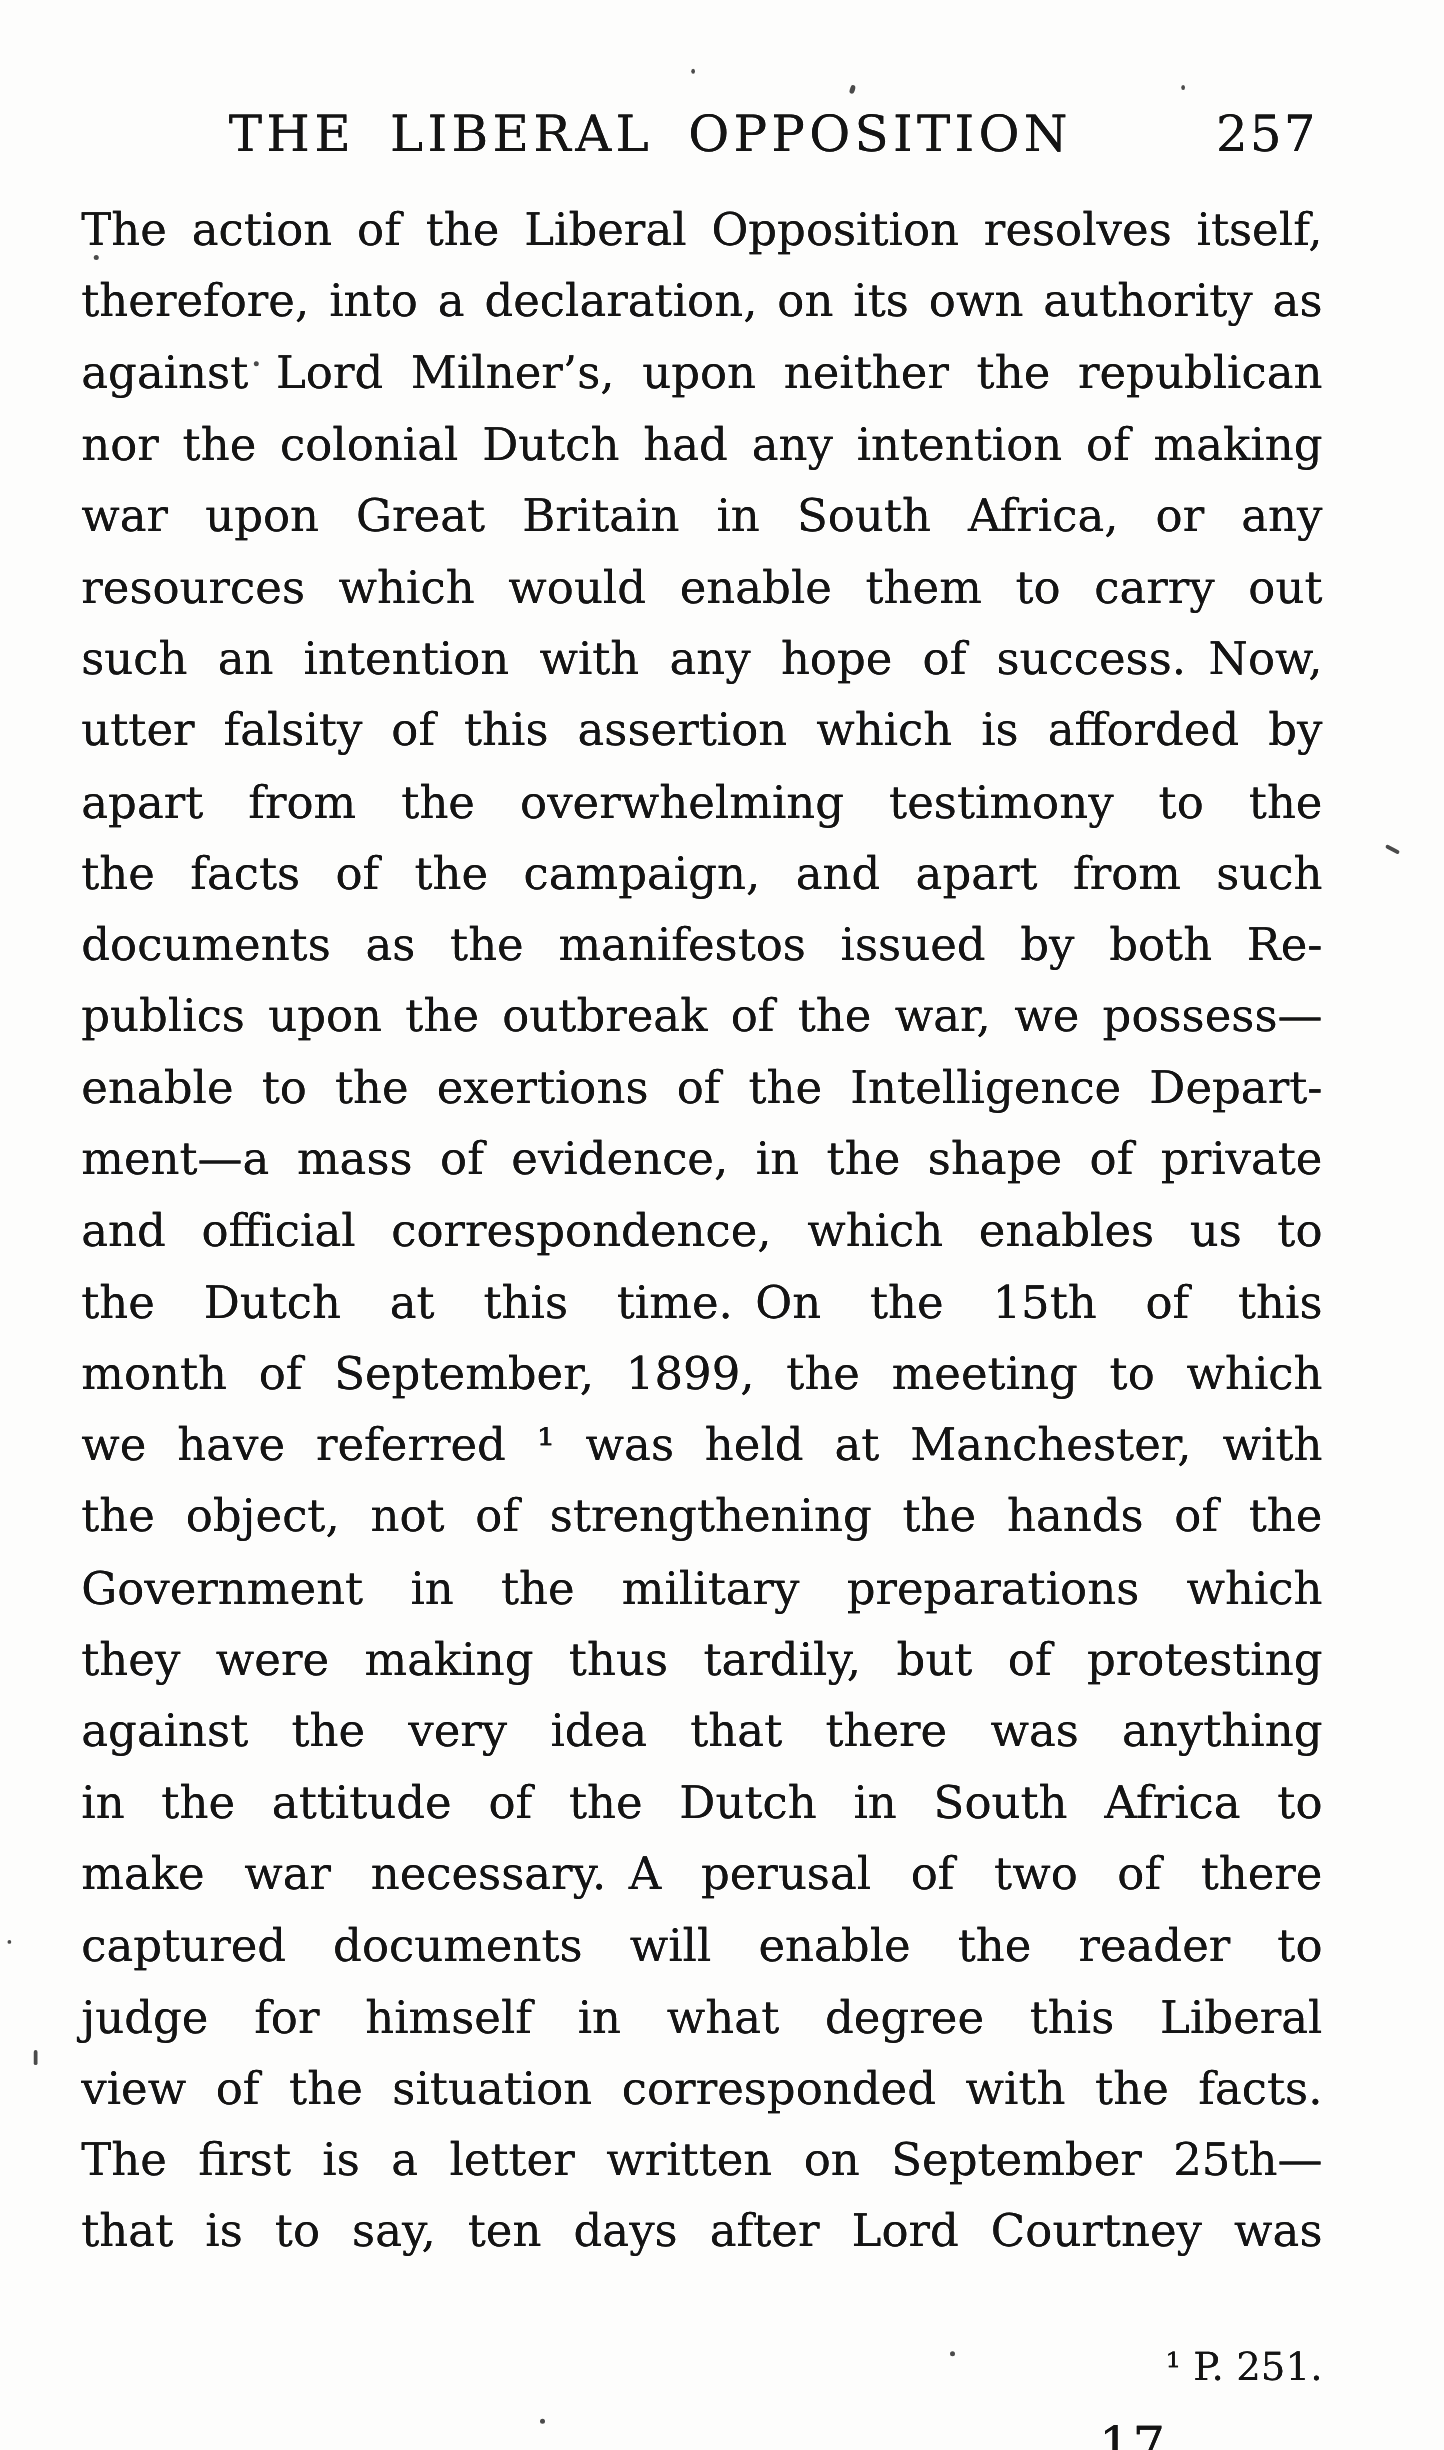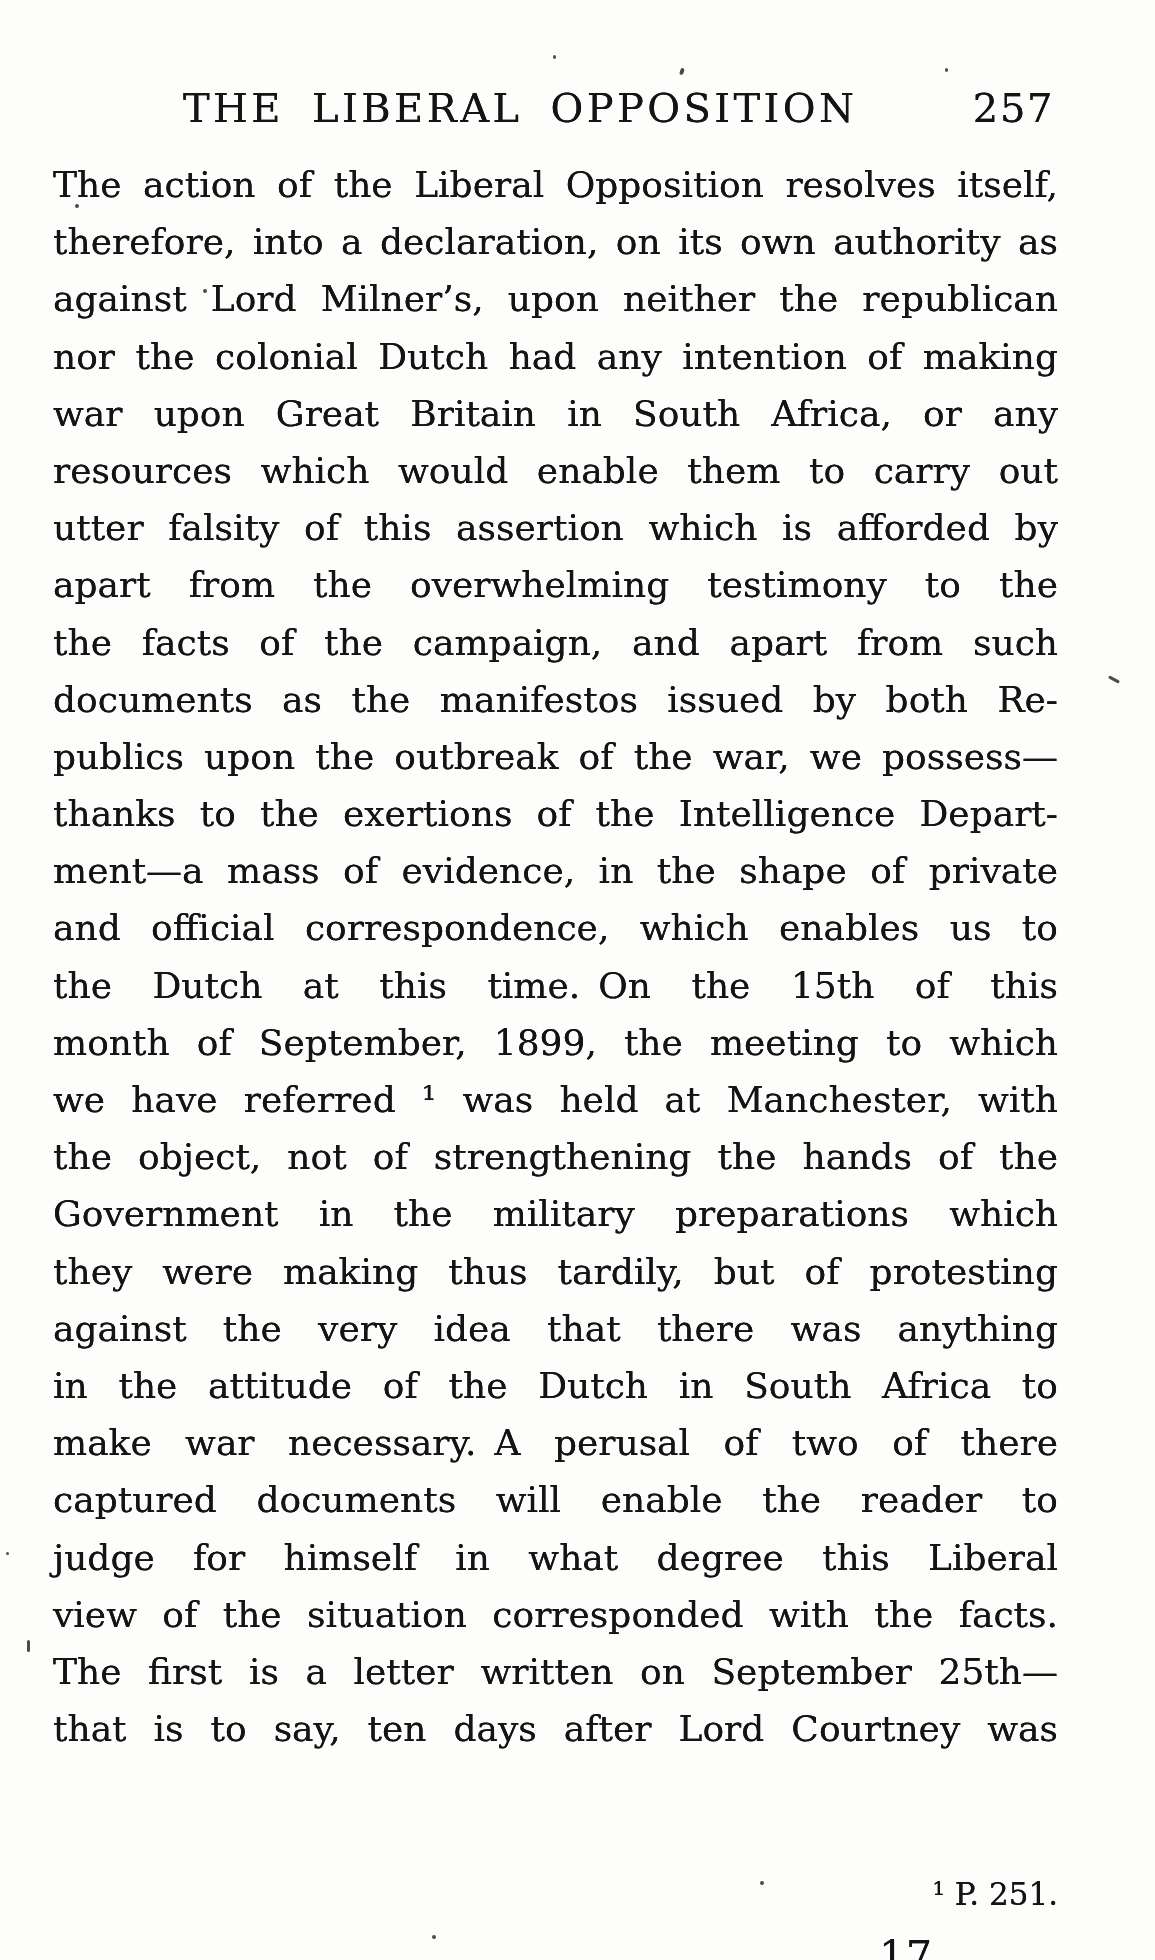--- a/index.html
+++ b/index.html
@@ -41,20 +41,21 @@
     position:absolute;top:156px;left:53px;width:1005px;
     font-size:36px;
   }
   .line{
     height:57.2px;line-height:57.2px;
     text-align:justify;
     -moz-text-align-last:justify;
     text-align-last:justify;
     text-shadow:0 0 0.45px currentColor;
     overflow:visible;
+    margin-left:12px;
   }
 
   
   .footnote{
     position:absolute;top:1876px;left:53px;width:1005px;
     text-align:right;
     font-size:31px;line-height:36px;
     text-shadow:0 0 0.4px currentColor;
   }
 
@@ -93,26 +94,27 @@
     <span class="rh-page">257</span>
   </div>
 
   <div class="body-text">
       <div class="line">The action of the Liberal Opposition resolves itself,</div>
       <div class="line">therefore, into a declaration, on its own authority as</div>
       <div class="line">against Lord Milner’s, upon neither the republican</div>
       <div class="line">nor the colonial Dutch had any intention of making</div>
       <div class="line">war upon Great Britain in South Africa, or any</div>
       <div class="line">resources which would enable them to carry out</div>
+      <div class="line">such an intention with any hope of success. Now,</div>
       <div class="line">utter falsity of this assertion which is afforded by</div>
       <div class="line">apart from the overwhelming testimony to the</div>
       <div class="line">the facts of the campaign, and apart from such</div>
       <div class="line">documents as the manifestos issued by both Re-</div>
       <div class="line">publics upon the outbreak of the war, we possess—</div>
-      <div class="line">thanks to the exertions of the Intelligence Depart-</div>
+      <div class="line">enable to the exertions of the Intelligence Depart-</div>
       <div class="line">ment—a mass of evidence, in the shape of private</div>
       <div class="line">and official correspondence, which enables us to</div>
       <div class="line">the Dutch at this time. On the 15th of this</div>
       <div class="line">month of September, 1899, the meeting to which</div>
       <div class="line">we have referred ¹ was held at Manchester, with</div>
       <div class="line">the object, not of strengthening the hands of the</div>
       <div class="line">Government in the military preparations which</div>
       <div class="line">they were making thus tardily, but of protesting</div>
       <div class="line">against the very idea that there was anything</div>
       <div class="line">in the attitude of the Dutch in South Africa to</div>

